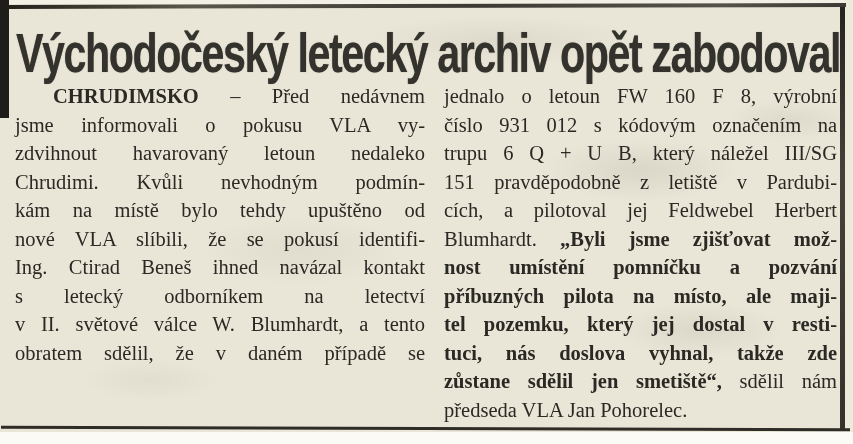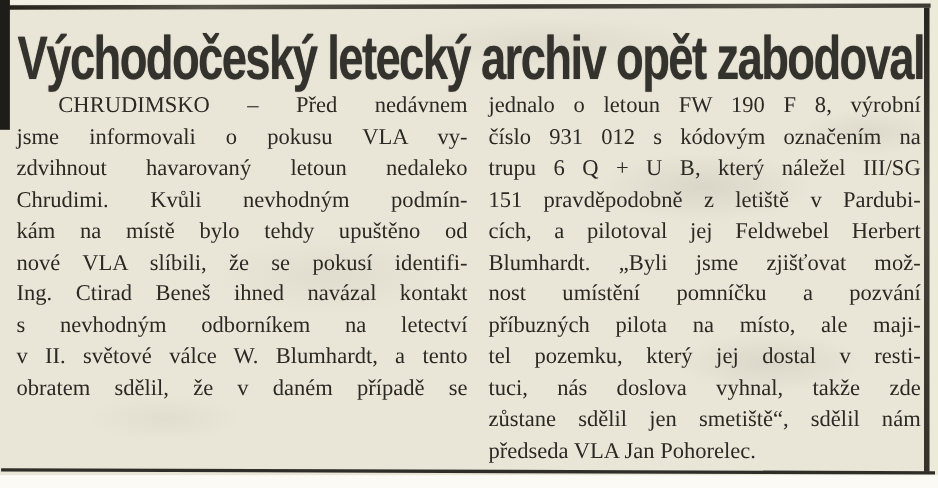--- a/index.html
+++ b/index.html
@@ -54,21 +54,21 @@
   }
 
   
   .column { position:absolute; top:82px; font-size:20.5px; line-height:28.5px; color:#2b2924; }
   .col-left  { left:15px;  width:410px; }
   .col-right { left:444px; width:393px; }
 
   .line { height:28.5px; overflow:visible; }
   .line.jst { text-align:justify; text-align-last:justify; }
   .line.ind { text-indent:38px; }
-  .bold { font-weight:normal; }
+  .bold { font-weight:bold; }
 </style>
 </head>
 <body>
 
 <div class="scan">
 
   <div class="strip-top"></div>
   <div class="strip-right"></div>
   <div class="strip-bottom"></div>
 
@@ -82,27 +82,27 @@
   </div>
 
   <div class="column col-left">
       <div class="line jst ind"><span class="bold">CHRUDIMSKO</span><span> – Před nedávnem</span></div>
       <div class="line jst"><span>jsme informovali o pokusu VLA vy-</span></div>
       <div class="line jst"><span>zdvihnout havarovaný letoun nedaleko</span></div>
       <div class="line jst"><span>Chrudimi. Kvůli nevhodným podmín-</span></div>
       <div class="line jst"><span>kám na místě bylo tehdy upuštěno od</span></div>
       <div class="line jst"><span>nové VLA slíbili, že se pokusí identifi-</span></div>
       <div class="line jst"><span>Ing. Ctirad Beneš ihned navázal kontakt</span></div>
-      <div class="line jst"><span>s nevhodným odborníkem na letectví</span></div>
+      <div class="line jst"><span>s letecký odborníkem na letectví</span></div>
       <div class="line jst"><span>v II. světové válce W. Blumhardt, a tento</span></div>
       <div class="line jst"><span>obratem sdělil, že v daném případě se</span></div>
     </div>
 
   <div class="column col-right">
-      <div class="line jst"><span>jednalo o letoun FW 190 F 8, výrobní</span></div>
+      <div class="line jst"><span>jednalo o letoun FW 160 F 8, výrobní</span></div>
       <div class="line jst"><span>číslo 931 012 s kódovým označením na</span></div>
       <div class="line jst"><span>trupu 6 Q + U B, který náležel III/SG</span></div>
       <div class="line jst"><span>151 pravděpodobně z letiště v Pardubi-</span></div>
       <div class="line jst"><span>cích, a pilotoval jej Feldwebel Herbert</span></div>
       <div class="line jst"><span>Blumhardt. </span><span class="bold">„Byli jsme zjišťovat mož-</span></div>
       <div class="line jst"><span class="bold">nost umístění pomníčku a pozvání</span></div>
       <div class="line jst"><span class="bold">příbuzných pilota na místo, ale maji-</span></div>
       <div class="line jst"><span class="bold">tel pozemku, který jej dostal v resti-</span></div>
       <div class="line jst"><span class="bold">tuci, nás doslova vyhnal, takže zde</span></div>
       <div class="line jst"><span class="bold">zůstane sdělil jen smetiště“,</span><span> sdělil nám</span></div>

